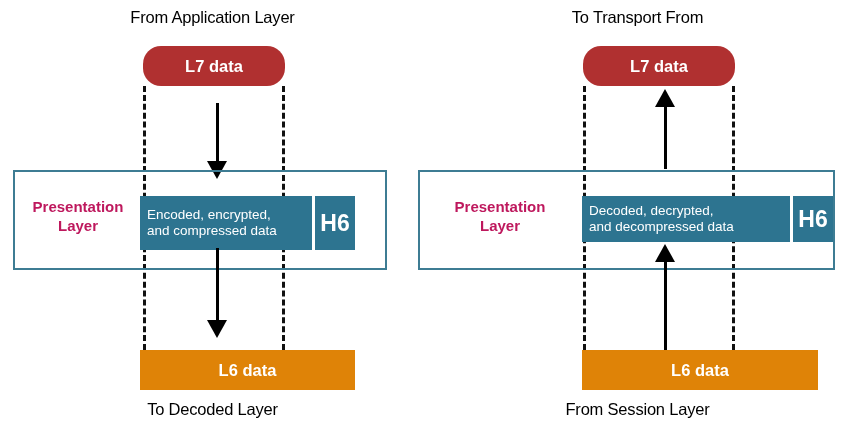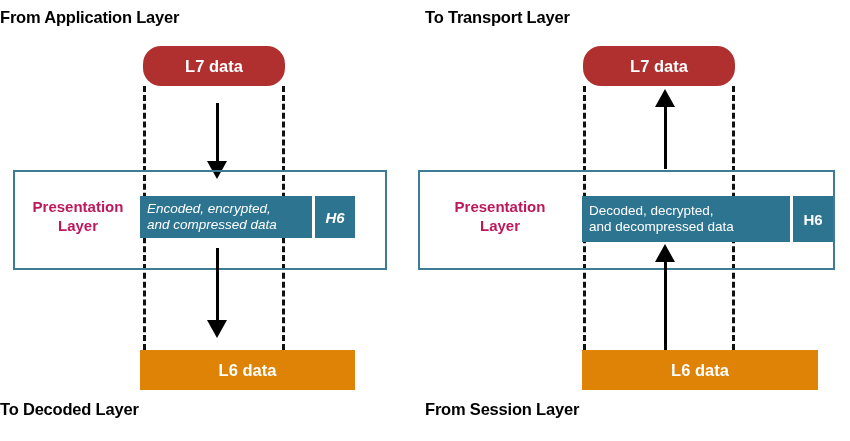--- a/index.html
+++ b/index.html
@@ -17,22 +17,22 @@
     background: #ffffff;
     overflow: hidden;
   }
   .half { position: absolute; top: 0; height: 441px; width: 425px; }
   .half.left { left: 0; }
   .half.right { left: 425px; }
 
   
   .caption {
     position: absolute;
-    text-align: left;
-    font-weight: bold;
+    text-align: center;
+    font-weight: normal;
     font-size: 16.5px;
     color: #000000;
     letter-spacing: -0.2px;
     white-space: nowrap;
   }
 
   
   .block {
     position: absolute;
     display: flex;
@@ -85,21 +85,21 @@
     justify-content: flex-start;
     padding: 0 7px;
     white-space: pre-line;
   }
   .pdu .divider {
     width: 3px;
     background: #ffffff;
     flex: 0 0 auto;
   }
   .pdu .hdr-field {
-    font-size: 15px;
+    font-size: 23px;
     font-weight: bold;
     flex: 0 0 auto;
   }
 
   
   .guide {
     position: absolute;
     width: 0;
     border-left: 3px dashed #111111;
   }
@@ -145,40 +145,40 @@
     <div class="arrow-shaft" style="left:216px; top:103px; height:60px;"></div>
     <div class="arrow-head down" style="left:207px; top:161px;"></div>
 
     <div class="layer-box" style="left:13px; top:170px; width:374px; height:100px;"></div>
 
     <div class="layer-label" style="left:18px; top:198px; width:120px;">
       <div>Presentation</div>
       <div>Layer</div>
     </div>
 
-    <div class="pdu" style="left:140px; top:196px; width:215px; height:42px;font-style:italic;">
+    <div class="pdu" style="left:140px; top:196px; width:215px; height:54px;">
       <div class="field data-field" style="flex:1 1 auto;">Encoded, encrypted,
 and compressed data</div>
       <div class="divider"></div>
       <div class="field hdr-field" style="width:40px;">H6</div>
     </div>
 
     <div class="arrow-shaft" style="left:216px; top:248px; height:74px;"></div>
     <div class="arrow-head down" style="left:207px; top:320px;"></div>
 
     <div class="block l6" style="left:140px; top:350px; width:215px; height:40px;">
       <span>L6 data</span>
     </div>
 
     <div class="caption" style="left:0; top:400px; width:425px;">To Decoded Layer</div>
   </div>
 
   <div class="half right">
 
-    <div class="caption" style="left:0; top:8px; width:425px;">To Transport Layer</div>
+    <div class="caption" style="left:0; top:8px; width:425px;">To Transport From</div>
 
     <div class="block l7" style="left:158px; top:46px; width:152px; height:40px;">
       <span>L7 data</span>
     </div>
 
     <div class="guide" style="left:158px; top:86px; height:264px;"></div>
     <div class="guide" style="left:307px; top:86px; height:264px;"></div>
 
     <div class="arrow-shaft" style="left:239px; top:107px; height:62px;"></div>
     <div class="arrow-head up" style="left:230px; top:89px;"></div>

